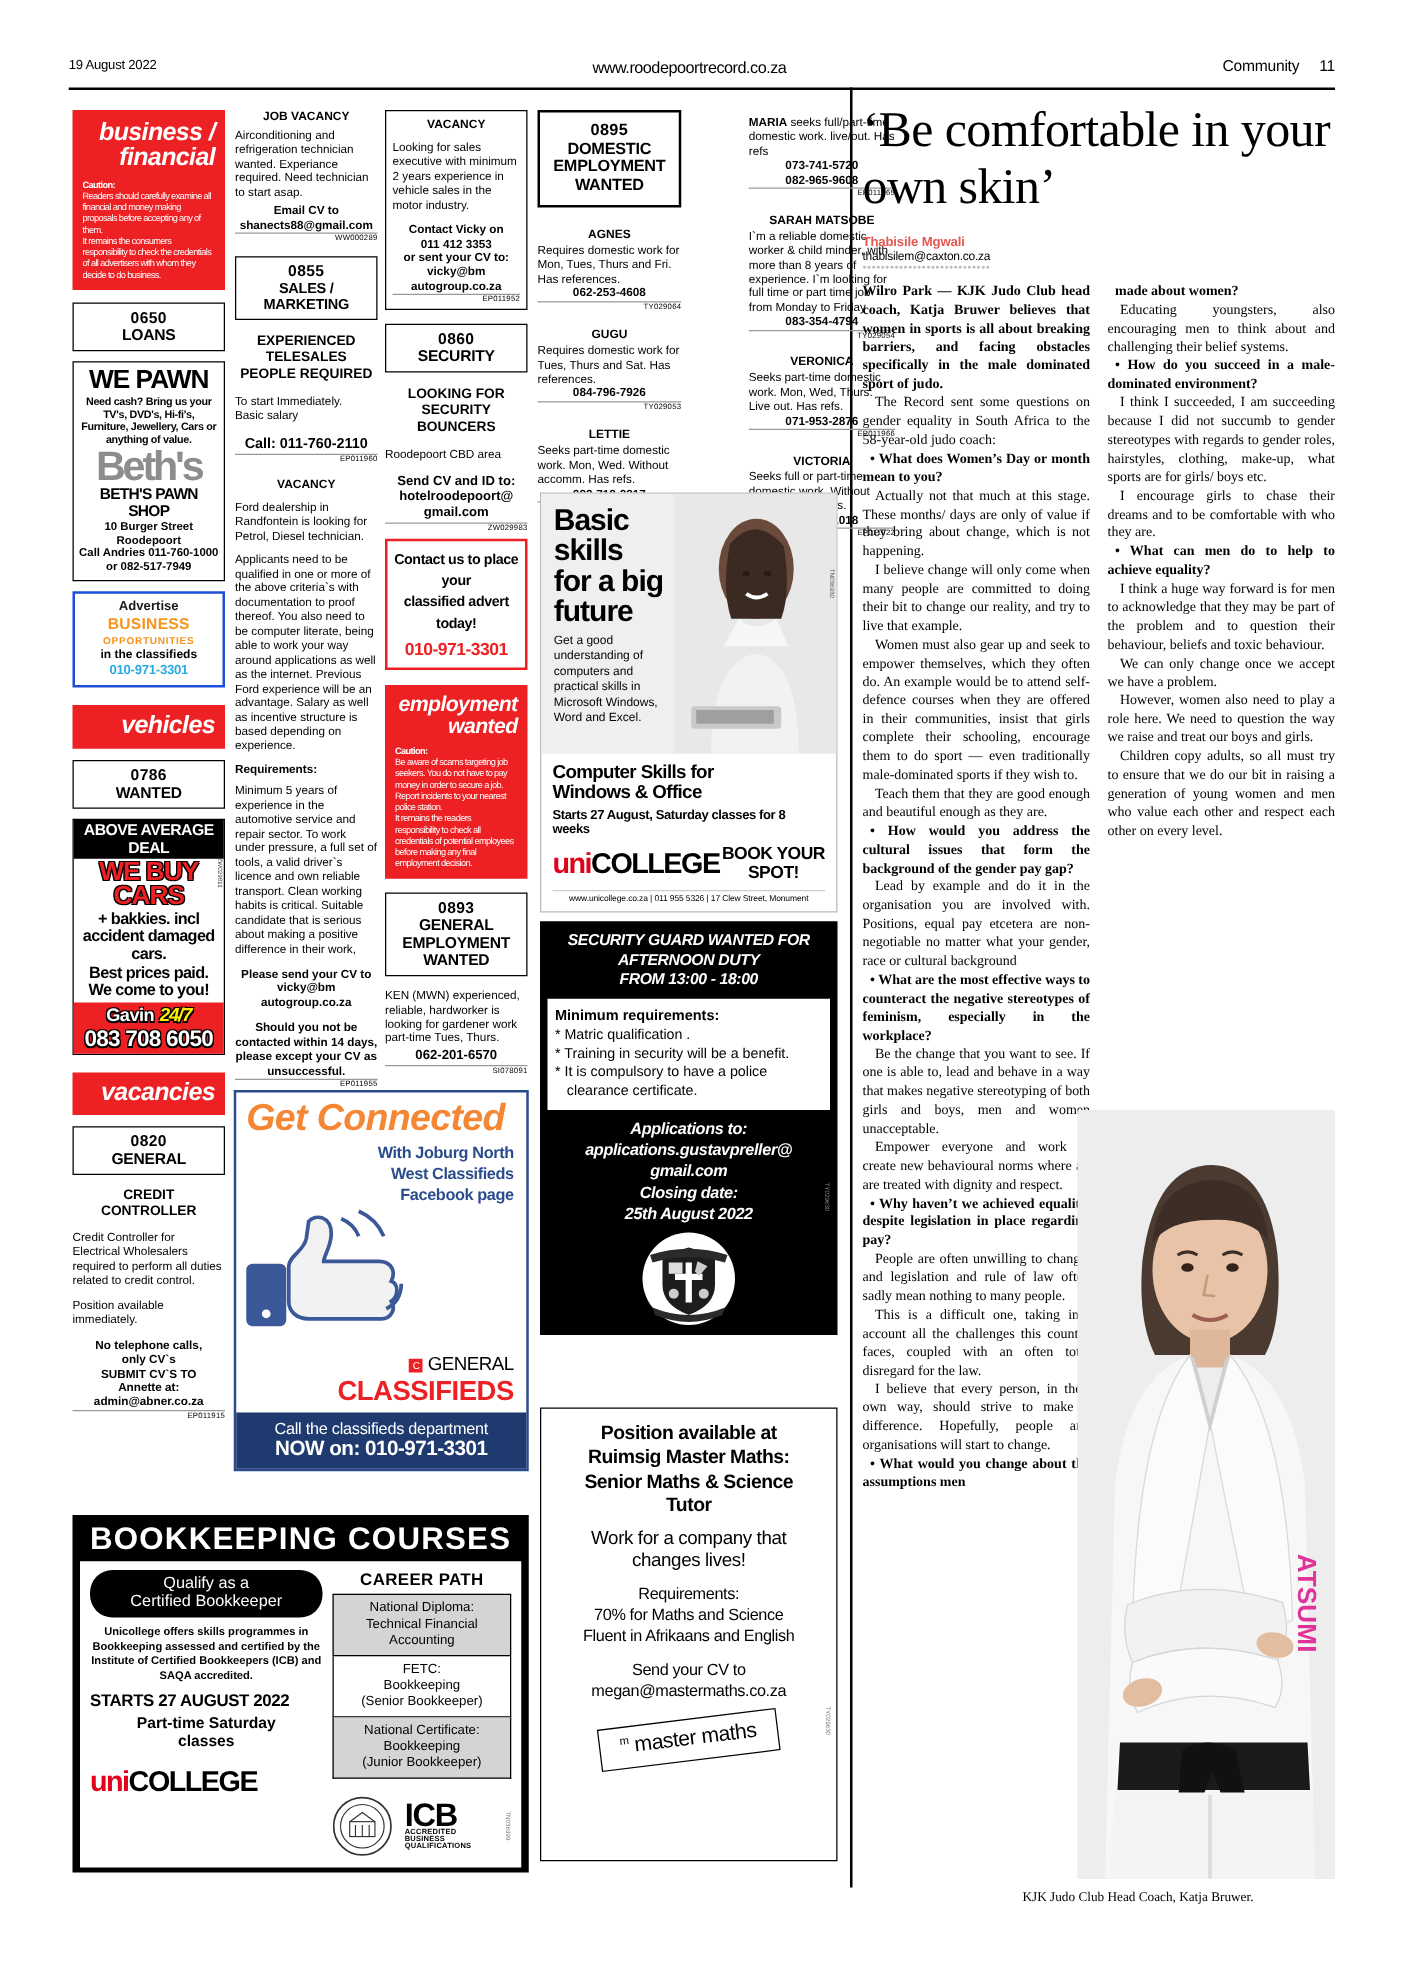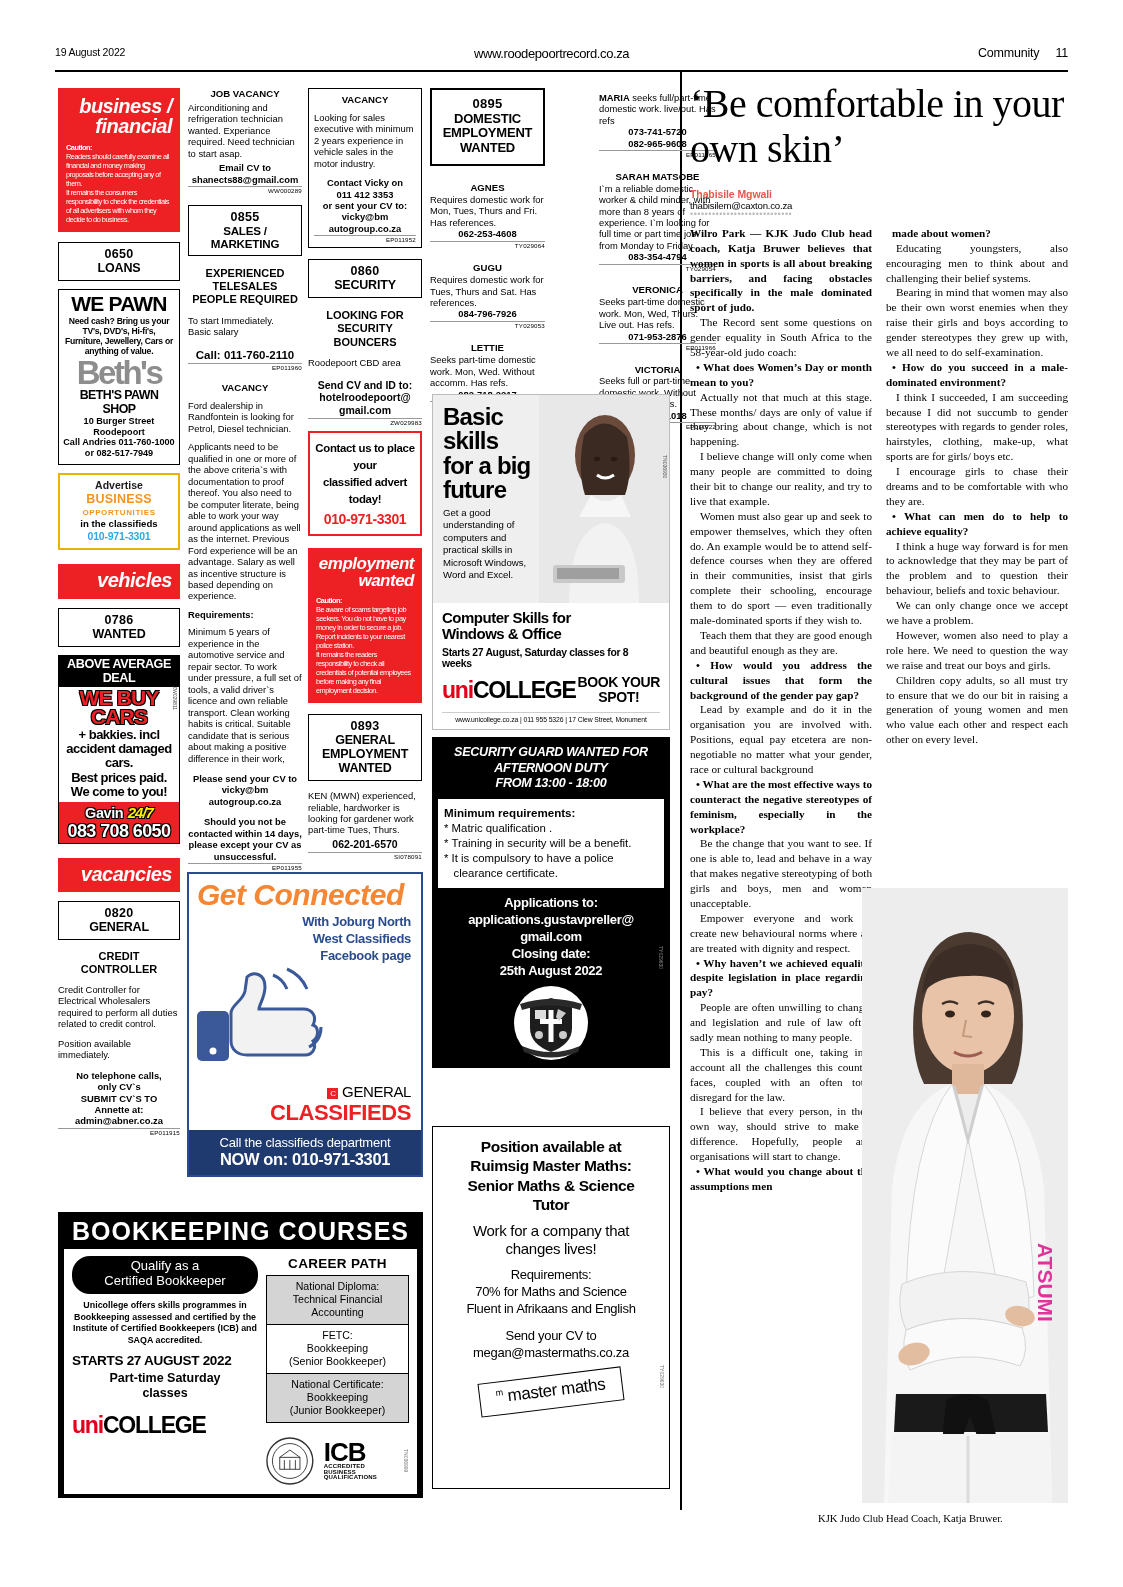--- a/index.html
+++ b/index.html
@@ -46,21 +46,21 @@
   
   .pawn { border:1.6px solid #000; padding:3px 4px 5px; text-align:center; }
   .pawn .wp { font-size:21px; font-weight:bold; letter-spacing:-0.8px; line-height:1; }
   .pawn .sub{ font-size:8.6px; font-weight:bold; line-height:1.18; letter-spacing:-0.25px; margin-top:2px; }
   .beth { font-size:33px; font-weight:bold; color:#8d8d8d; letter-spacing:-2.5px;
           line-height:0.85; margin:2px 0 1px; font-style:normal; }
   .pawn .shop { font-size:12.4px; font-weight:bold; letter-spacing:-0.55px; }
   .pawn .addr { font-size:9.1px; font-weight:bold; line-height:1.2; }
 
   
-  .advbox { border:2px solid #eab308; text-align:center; padding:4px 2px 5px; line-height:1.25; }
+  .advbox { border:2px solid #1d4ed8; text-align:center; padding:4px 2px 5px; line-height:1.25; }
   .advbox .a1 { font-size:10.5px; font-weight:bold; color:#1b1b1b; }
   .advbox .a2 { font-size:12.5px; font-weight:bold; color:#F7941E; letter-spacing:0.2px;}
   .advbox .a3 { font-size:8px; font-weight:bold; color:#F7941E; letter-spacing:0.6px;}
   .advbox .a4 { font-size:9.6px; font-weight:bold; }
   .advbox .a5 { font-size:10.5px; font-weight:bold; color:#29ABE2; letter-spacing:-0.2px;}
 
   
   .cars { border:1.6px solid #000; text-align:center; position:relative; background:#fff; }
   .cars .band { background:#000; color:#fff; font-size:12.6px; font-weight:bold;
                 letter-spacing:-0.4px; padding:1px 0 2px; }
@@ -98,21 +98,21 @@
   .unilogo .u { color:#E2001A; }
   .book { font-size:14px; font-weight:bold; text-align:center; line-height:1.05; letter-spacing:-0.4px;}
 
   
   .sg { background:#000; color:#fff; padding:8px 6px; }
   .sg .h { font-size:12.6px; font-weight:bold; font-style:italic; text-align:center;
            line-height:1.25; letter-spacing:-0.3px; }
   .sg .w { background:#fff; color:#000; margin:7px 0; padding:6px 6px 8px;
            font-size:11.4px; line-height:1.3; }
   .sg .w b { font-size:11.6px; }
-  .sg .a { font-size:13px; font-weight:bold; text-align:center;
+  .sg .a { font-size:13px; font-weight:bold; font-style:italic; text-align:center;
            line-height:1.3; letter-spacing:-0.3px; }
   .crest { width:74px; height:74px; border-radius:50%; background:#fff; margin:6px auto 0;
            position:relative; }
 
   
   .gc { border:2px solid #2B4C8C; background:#fff; }
   .gc .script { color:#F58634; font-style:italic; font-weight:bold; font-size:30px;
                 letter-spacing:-0.5px; padding:6px 0 0 8px; line-height:1; }
   .gc .sub { text-align:right; color:#2B4C8C; font-weight:bold; font-size:13px;
              line-height:1.3; padding:4px 10px 0 0; letter-spacing:-0.3px;}
@@ -643,21 +643,20 @@
           <p class="">Empower everyone and work to create new behavioural norms where all are treated with dignity and respect.</p>
           <p class="q">• Why haven’t we achieved equality, despite legislation in place regarding pay?</p>
           <p class="">People are often unwilling to change, and legislation and rule of law often sadly mean nothing to many people.</p>
           <p class="">This is a difficult one, taking into account all the challenges this country faces, coupled with an often total disregard for the law.</p>
           <p class="">I believe that every person, in their own way, should strive to make a difference. Hopefully, people and organisations will start to change.</p>
           <p class="q">• What would you change about the assumptions men</p>
         </div>
       <div class="acol" id="acol2">
           <p class="q">made about women?</p>
           <p class="">Educating youngsters, also encouraging men to think about and challenging their belief systems.</p>
-          <p class="">Bearing in mind that women may also be their own worst enemies when they raise their girls and boys according to gender stereotypes they grew up with, we all need to do self-examination.</p>
           <p class="q">• How do you succeed in a male-dominated environment?</p>
           <p class="">I think I succeeded, I am succeeding because I did not succumb to gender stereotypes with regards to gender roles, hairstyles, clothing, make-up, what sports are for girls/ boys etc.</p>
           <p class="">I encourage girls to chase their dreams and to be comfortable with who they are.</p>
           <p class="q">• What can men do to help to achieve equality?</p>
           <p class="">I think a huge way forward is for men to acknowledge that they may be part of the problem and to question their behaviour, beliefs and toxic behaviour.</p>
           <p class="">We can only change once we accept we have a problem.</p>
           <p class="">However, women also need to play a role here. We need to question the way we raise and treat our boys and girls.</p>
           <p class="">Children copy adults, so all must try to ensure that we do our bit in raising a generation of young women and men who value each other and respect each other on every level.</p>
         </div>
     </div>

